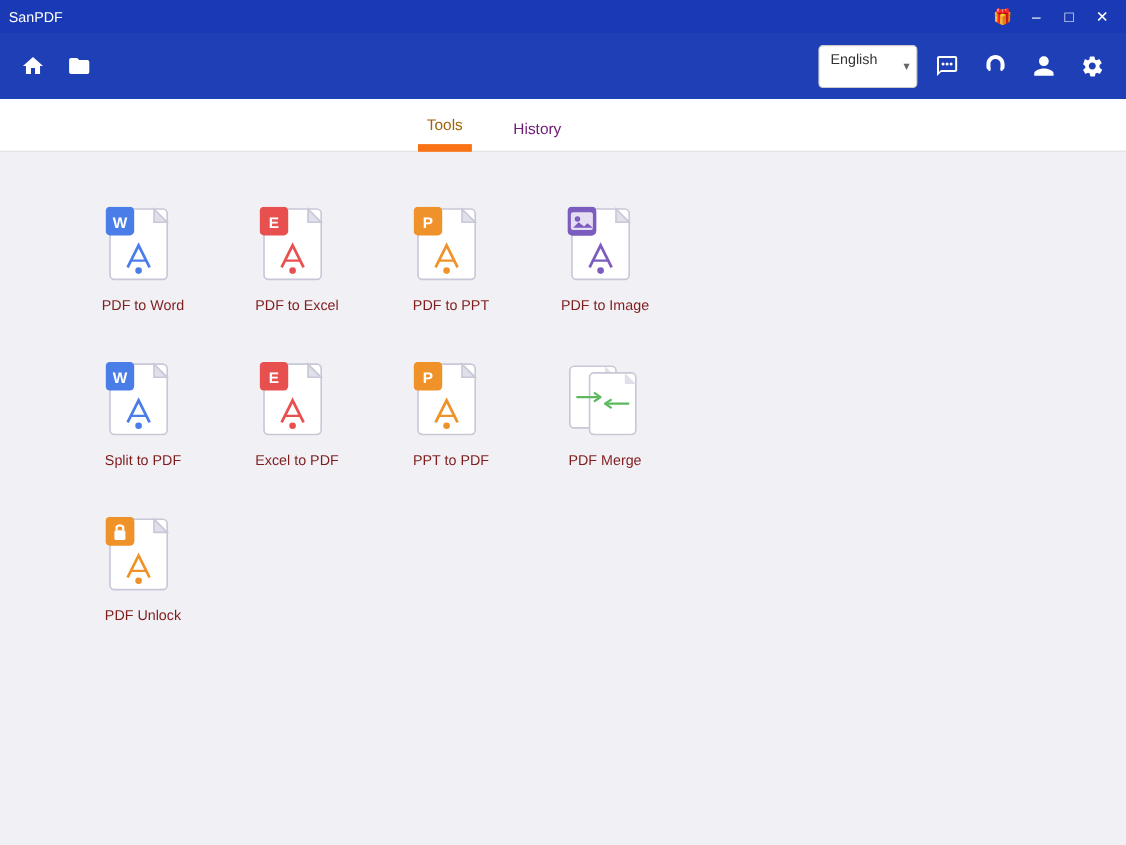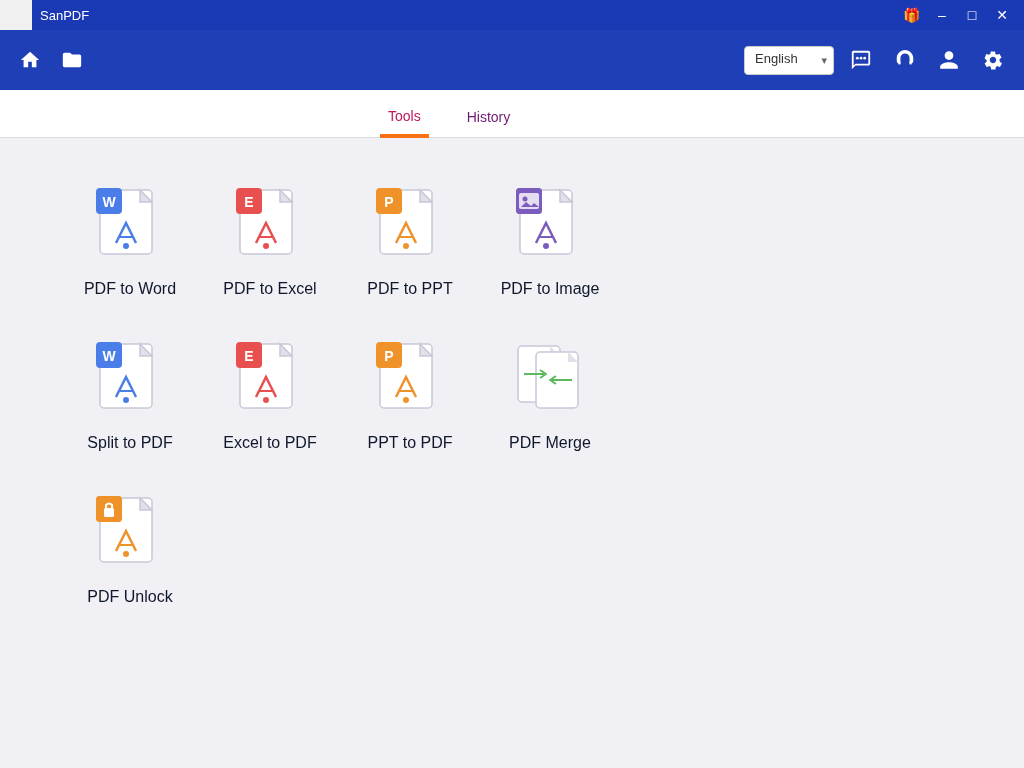--- a/index.html
+++ b/index.html
@@ -8,21 +8,20 @@
     
     #titlebar {
       background: #1a3ab5;
       height: 30px;
       display: flex;
       align-items: center;
       padding: 0 8px;
       color: white;
       font-size: 13px;
       user-select: none;
-      margin-left: 32px;
     }
     #titlebar .win-controls { display: flex; gap: 2px; }
     .win-btn {
       width: 28px; height: 22px;
       background: transparent;
       border: none;
       color: white;
       cursor: pointer;
       font-size: 14px;
       display: flex; align-items: center; justify-content: center;
@@ -46,21 +45,21 @@
       color: white;
       font-size: 20px;
     }
 
     .toolbar-spacer { flex: 1; }
 
     .lang-select {
       background: white;
       border: 1px solid #ccc;
       border-radius: 4px;
-      padding: 4px 24px 8px 10px;
+      padding: 4px 24px 18px 10px;
       font-size: 13px;
       appearance: none;
       cursor: pointer;
       min-width: 90px;
       color: #333;
     }
     .lang-wrapper {
       position: relative;
       display: flex; align-items: center;
     }
@@ -94,22 +93,22 @@
     }
     .tab {
       padding: 10px 8px;
       cursor: pointer;
       font-size: 14px;
       color: #701a75;
       border-bottom: 3px solid transparent;
       margin-bottom: -1px;
     }
     .tab.active {
-      color: #be185d;
-      border-bottom: 4px solid #f97316;
+      color: #a16207;
+      border-bottom: 7px solid #f97316;
       font-weight: 500;
     }
 
     
     #main {
       background: #f0f0f5;
       height: calc(768px - 30px - 60px - 48px);
       overflow-y: auto;
       padding: 30px 60px;
     }
@@ -132,24 +131,24 @@
       display: flex;
       flex-direction: column;
       align-items: center;
       padding: 20px 10px 14px;
       cursor: pointer;
       border-radius: 6px;
       transition: background 0.15s;
     }
 
     .tool-label {
-      font-size: 16px;
-      color: #0f172a;
+      font-size: 13px;
+      color: #7f1d1d;
       text-align: center;
-      margin-top: 12px;
+      margin-top: 2px;
     }
   </style>
 </head>
 <body>
 
 <div id="titlebar">
   <span style="font-size:13px;">SanPDF</span>
   <div class="toolbar-spacer"></div>
   <div class="win-controls">
 

